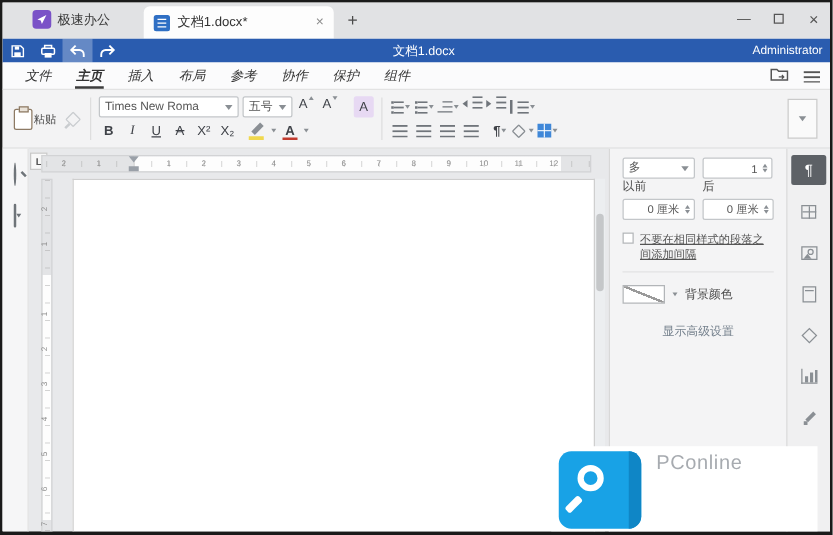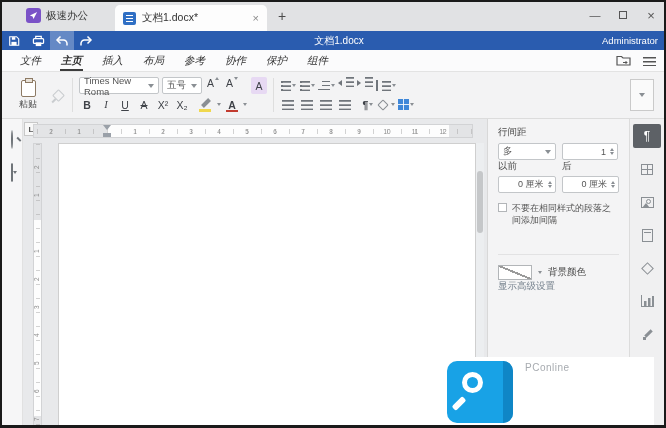--- a/index.html
+++ b/index.html
@@ -38,21 +38,21 @@
   .burger{width:13px;height:9px;background:
     linear-gradient(#555,#555) 0 0/13px 1.5px no-repeat,
     linear-gradient(#555,#555) 0 4px/13px 1.5px no-repeat,
     linear-gradient(#555,#555) 0 8px/13px 1.5px no-repeat;}
 
   
   .toolbar{height:47px;background:#f3f3f4;border-bottom:1px solid #dcdcdc;display:flex;align-items:stretch;padding:2px 6px 2px 6px;}
   .tgroup{display:flex;flex-direction:column;justify-content:space-between;padding:2px 2px;}
   .trow{display:flex;align-items:center;gap:3px;height:19px;}
   .vsep{width:1px;background:#dedede;margin:4px 4px;}
-  .paste{display:flex;flex-direction:column;align-items:center;justify-content:center;gap:1px;width:40px;}
+  .paste{display:flex;align-items:center;justify-content:center;gap:1px;width:40px;}
   .paste-label{font-size:9px;color:#4a4a4a;}
   .sh-clipboard{width:15px;height:17px;border:1.4px solid #8d7a64;border-radius:2px;background:#fff;position:relative;}
   .sh-clipboard::before{content:"";position:absolute;left:3px;top:-3px;width:6px;height:3px;border:1.2px solid #8d7a64;background:#e9e2d8;}
   .fmt-painter{width:20px;display:flex;align-items:center;justify-content:center;}
   .sh-brush{width:9px;height:9px;border:1.4px solid #c9cccf;border-radius:1px;position:relative;transform:rotate(45deg);}
   .sh-brush::after{content:"";position:absolute;left:3px;top:8px;width:2px;height:5px;background:#c9cccf;}
 
   .sel{height:17px;border:1px solid #c3c6c9;border-radius:2px;background:#fff;display:flex;align-items:center;padding:0 4px;font-size:9.5px;color:#555;gap:3px;}
   .sel .chev{margin-left:auto;}
   .chev{width:0;height:0;border-left:3px solid transparent;border-right:3px solid transparent;border-top:4px solid #8a8f94;display:inline-block;flex:0 0 auto;}
@@ -127,25 +127,25 @@
 
   
   .rightpanel{width:142px;background:#f4f4f5;border-left:1px solid #d8d8d8;padding:7px 10px 0 10px;font-size:9.5px;color:#4a4a4a;}
   .plabel{margin-bottom:4px;}
   .prow{display:flex;gap:6px;align-items:center;}
   .spinner{height:17px;border:1px solid #c3c6c9;border-radius:2px;background:#fff;display:flex;align-items:center;padding:0 3px 0 5px;font-size:9px;color:#555;}
   .spinner .val{margin-left:auto;padding-right:2px;}
   .spincol{display:flex;flex-direction:column;gap:1.5px;margin-left:2px;}
   .cbrow{display:flex;gap:5px;margin-top:9px;align-items:flex-start;}
   .cbox{width:9px;height:9px;border:1px solid #b2b5b8;background:#fff;flex:0 0 auto;margin-top:1px;}
-  .cbtext{font-size:9px;color:#555;line-height:1.35;}
-  .bgrow{display:flex;align-items:center;gap:6px;margin-top:28px;padding-top:10px;border-top:1px solid #e2e2e3;}
+  .cbtext{font-size:9px;color:#555;line-height:1.35;text-decoration:underline;}
+  .bgrow{display:flex;align-items:center;gap:6px;margin-top:8px;padding-top:10px;border-top:1px solid #e2e2e3;}
   .swatch{width:34px;height:15px;border:1px solid #b2b5b8;background:#fff;position:relative;}
   .swatch::after{content:"";position:absolute;inset:0;background:linear-gradient(to top right,transparent 46%,#9a9a9a 46%,#9a9a9a 54%,transparent 54%);}
-  .advlink{text-align:left;color:#76828e;}
+  .advlink{margin-top:16px;text-align:center;color:#76828e;}
 
   
   .rightstrip{width:35px;background:#f0f0f1;border-left:1px solid #dcdcdc;display:flex;flex-direction:column;align-items:center;padding-top:5px;gap:9px;}
   .rtab{width:28px;height:24px;display:flex;align-items:center;justify-content:center;border-radius:2px;color:#6f7479;}
   .rtab.selected{background:#5d6166;color:#fff;font-size:12px;}
   .sh-table{width:12px;height:11px;border:1px solid #8a8f94;background:
     linear-gradient(#8a8f94,#8a8f94) 0 4px/12px 1px no-repeat,
     linear-gradient(#8a8f94,#8a8f94) 5px 0/1px 11px no-repeat;}
   .sh-image{width:13px;height:11px;border:1px solid #8a8f94;position:relative;overflow:hidden;}
   .sh-image::before{content:"";position:absolute;right:2px;top:1.5px;width:3px;height:3px;border-radius:50%;border:1px solid #8a8f94;}
@@ -160,21 +160,21 @@
   .sh-textart::before{content:"";position:absolute;left:5px;top:0;width:3px;height:9px;background:#8a8f94;transform:rotate(45deg);}
   .sh-textart::after{content:"";position:absolute;left:1px;top:8px;width:3px;height:3px;background:#8a8f94;}
 
   
   .watermark{position:absolute;left:439px;top:355px;width:213px;height:70px;background:#fff;z-index:60;display:flex;}
   .wm-book{width:66px;height:62px;margin:4px 0 0 6px;background:#18a2e6;border-radius:10px;position:relative;flex:0 0 auto;}
   .wm-book::before{content:"";position:absolute;right:0;top:0;width:10px;height:100%;background:#0f86c6;border-radius:0 10px 10px 0;}
   .wm-circle{position:absolute;left:15px;top:11px;width:21px;height:21px;border:5px solid #fff;border-radius:50%;}
   .wm-handle{position:absolute;left:9px;top:35px;width:6px;height:15px;background:#fff;border-radius:2px;transform:rotate(45deg);}
   .wm-text{margin-left:12px;padding-top:5px;}
-  .wm-brand{font-size:10px;color:#a7abb0;letter-spacing:.5px;}
+  .wm-brand{font-size:16px;color:#a7abb0;letter-spacing:.5px;}
   .wm-title{font-size:39px;color:#9b9b9b;letter-spacing:1px;line-height:1;margin-top:1px;}
 </style>
 </head>
 <body>
 
 <div class="screen">
 
   <div class="tabbar">
     <div class="applogo">
       <span class="logo-ic">
@@ -255,21 +255,21 @@
       <span class="sh-clipboard"></span>
       <span class="paste-label">粘贴</span>
     </div>
     <div class="fmt-painter">
       <span class="sh-brush"></span>
     </div>
     <div class="vsep"></div>
 
     <div class="tgroup">
       <div class="trow">
-        <div class="sel" style="width:80px;">
+        <div class="sel" style="width:112px;">
           <span>Times New Roma</span>
             <span class="chev"></span>
         </div>
         <div class="sel" style="width:40px;">
           <span>五号</span>
             <span class="chev"></span>
         </div>
         <span class="tbtn growshrink">
             <span>A</span>
             <span class="chev sm up"></span>
@@ -406,21 +406,20 @@
           <span class="vnum" style="top: 244px;">6</span>
           <span class="vnum" style="top: 272px;">7</span>
         </div>
       <div class="page"></div>
       <div class="scrollbar">
         <div class="scrollthumb"></div>
       </div>
     </div>
 
     <div class="rightpanel">
-      <div class="plabel">行间距</div>
       <div class="prow">
         <div class="sel" style="width:58px;">
           <span>多</span>
             <span class="chev"></span>
         </div>
         <div class="spinner" style="width:56px;">
           <span class="val">1</span>
           <span class="spincol">
               <span class="chev sm up"></span>
               <span class="chev sm"></span>

